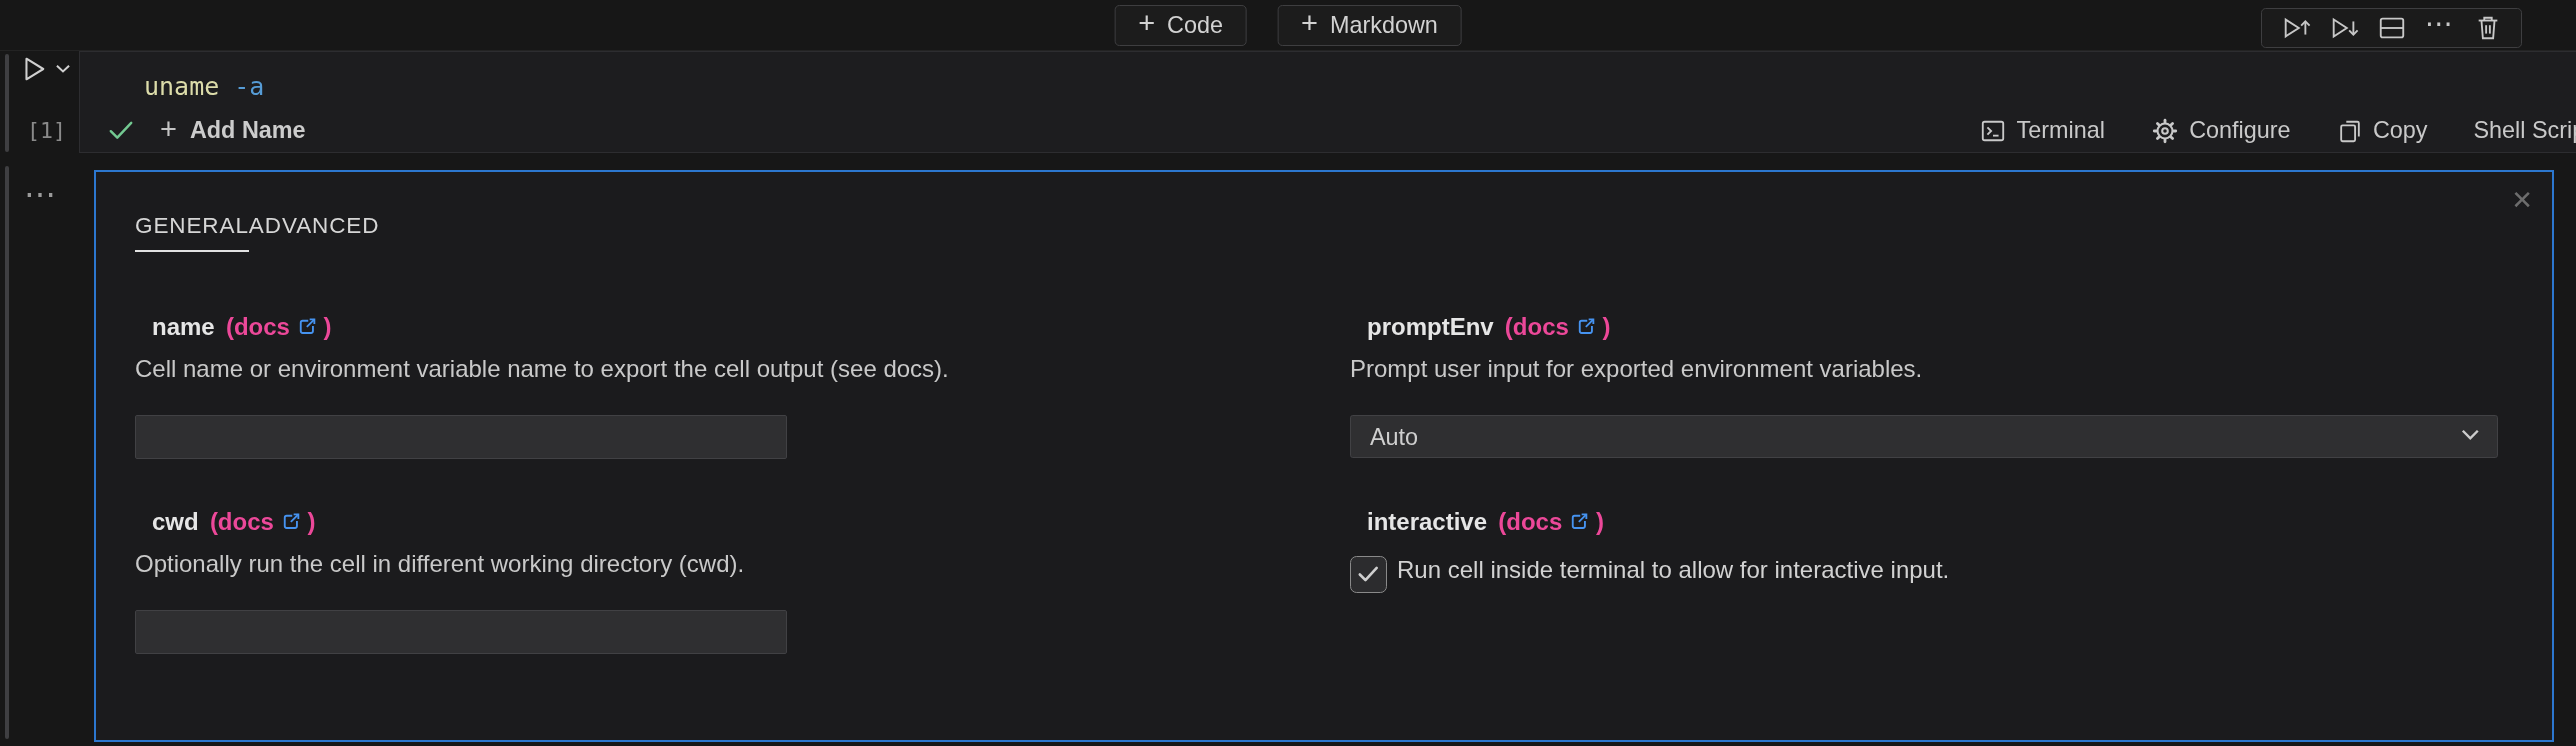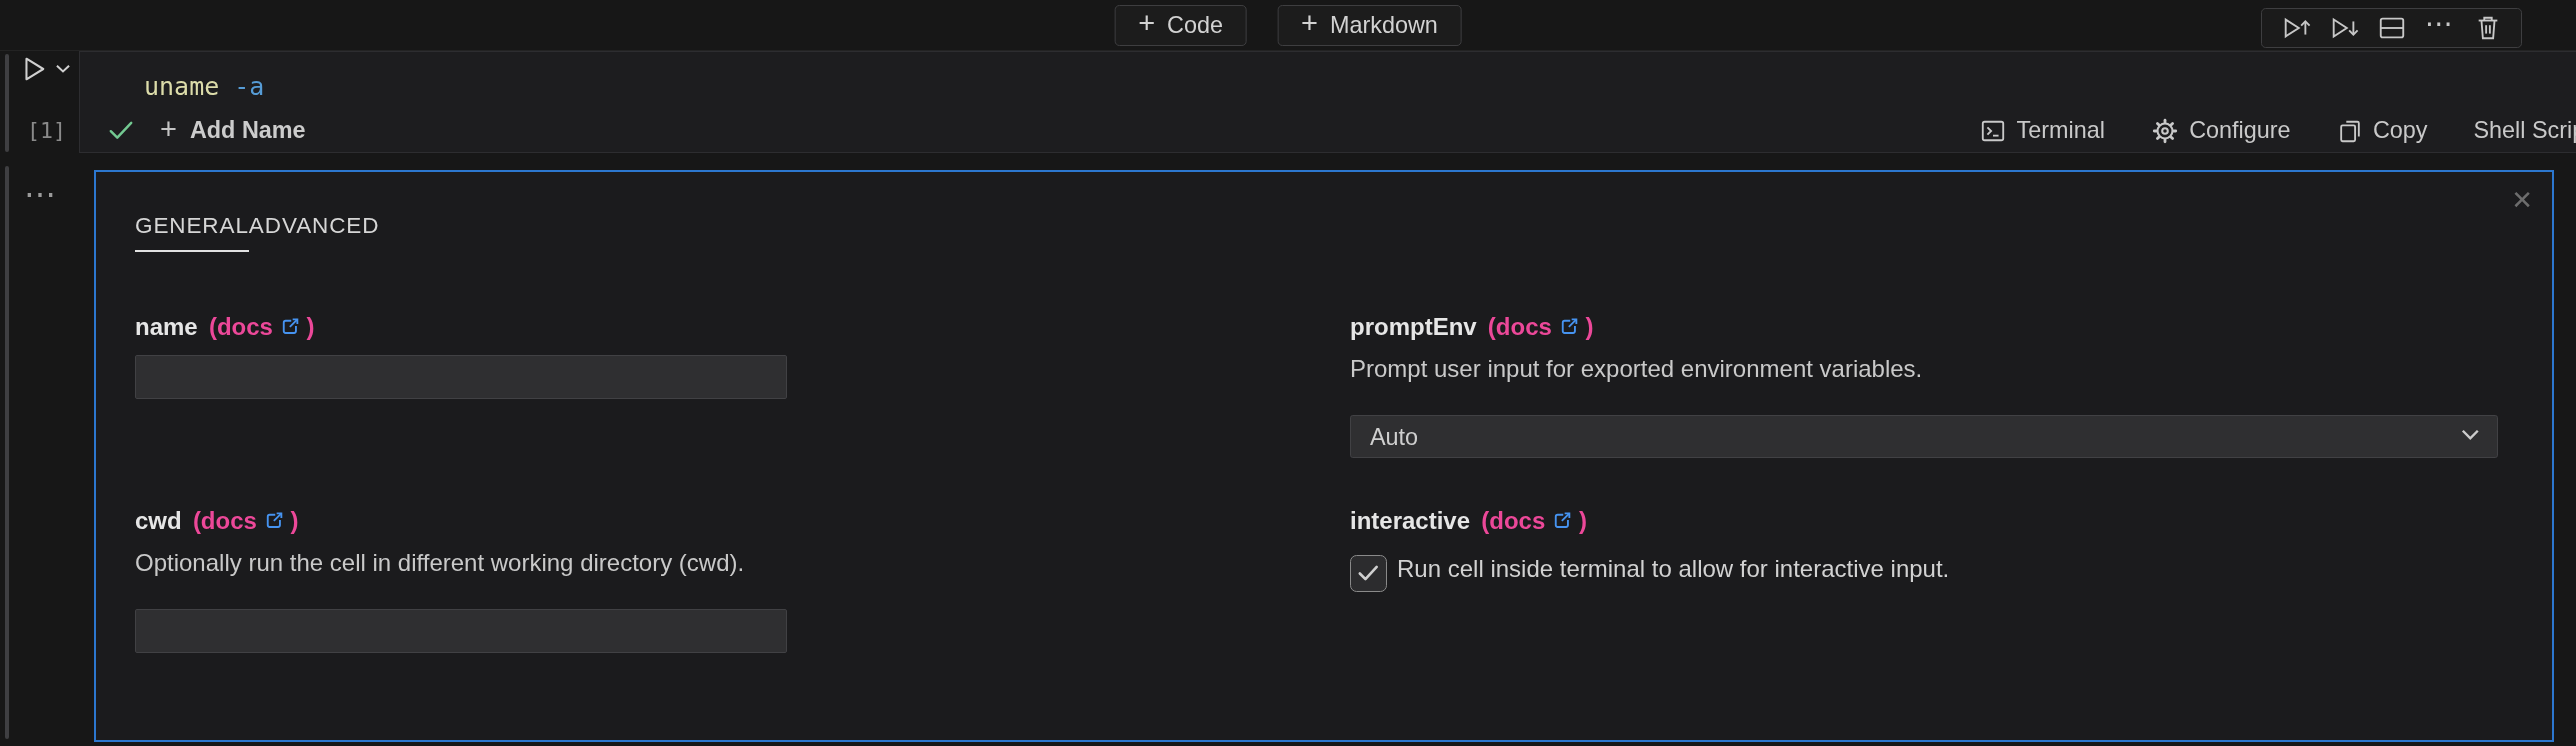--- a/index.html
+++ b/index.html
@@ -62,21 +62,21 @@
   .config-panel {
     position:absolute; left:94px; top:170px; width:2460px; height:572px;
     background:#1b1b1d; border:2.8px solid #2c77cf;
     padding:0 54px 0 39px;
   }
   .panel-close { position:absolute; top:15px; right:19px; font-size:26px; color:#6d6d6d; cursor:pointer; line-height:1; }
   .tabs { display:flex; margin-top:41px; }
   .tab { font-size:22.5px; letter-spacing:0.9px; color:#d6d6d6; font-weight:500; padding-bottom:11.2px; border-bottom:2.8px solid transparent; cursor:pointer; }
   .tab.active { border-bottom-color:#e2e2e2; }
   .panel-grid { display:grid; grid-template-columns:1215px 1fr; row-gap:48px; margin-top:60px; }
-  .field-label-row { display:flex; align-items:center; font-size:24px; height:30px; margin-bottom:13px; }
+  .field-label-row { display:flex; align-items:center; font-size:24px; height:30px; margin-bottom:13px;margin-left:17px; }
   .field-label { font-weight:700; color:#e6e6e6; }
   .docs-link { display:inline-flex; align-items:center; gap:7px; margin-left:11.2px; color:#ec4899; font-weight:600; text-decoration:none; cursor:pointer; }
   .docs-link svg { stroke:#4693f0; }
   .field-desc { font-size:24px; color:#c9c9c9; height:30px; margin-bottom:30px; }
   .text-input {
     width:652px; height:44px; background:#2f2f31; border:0.9px solid #414144; border-radius:1.9px;
     color:#dddddd; font-size:23.4px; padding:0 13px; font-family:"Liberation Sans", sans-serif;
   }
   .select-wrap { position:relative; width:100%; }
   .select-wrap select {
@@ -253,20 +253,21 @@
           <span>
             <svg width="19.7" height="19.7" viewBox="0 0 21 21" fill="none" stroke-width="2">
               <path d="M12 4 H6 a2 2 0 0 0 -2 2 V15 a2 2 0 0 0 2 2 H15 a2 2 0 0 0 2 -2 V9.5"></path>
               <path d="M10.5 10.5 L18.5 2.5"></path>
               <path d="M13.5 2.5 H18.5 V7.5"></path>
             </svg>
           </span>
           <span>)</span>
         </a>
       </div>
+      <div class="field-desc">Cell name or environment variable name to export the cell output (see docs).</div>
       <input class="text-input" type="text" value="" style="">
     </div>
 
     <div class="field">
       <div class="field-label-row">
         <span class="field-label">promptEnv</span>
         <a class="docs-link">
           <span>(docs</span>
           <span>
             <svg width="19.7" height="19.7" viewBox="0 0 21 21" fill="none" stroke-width="2">

